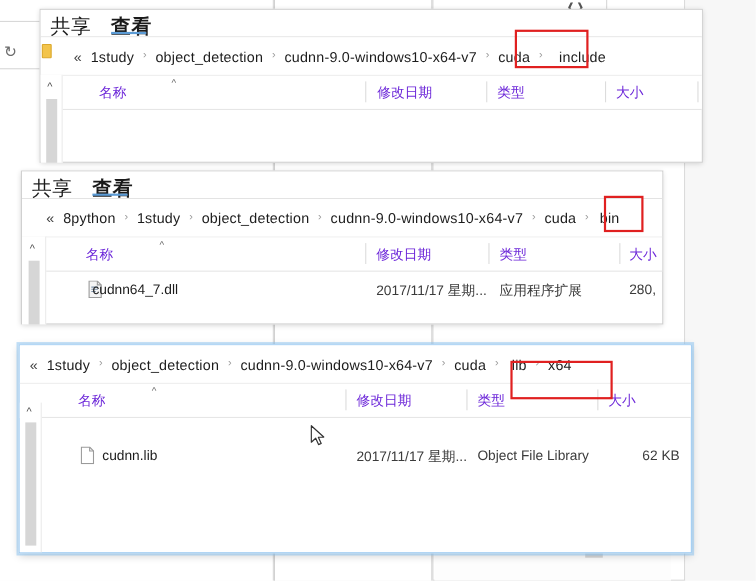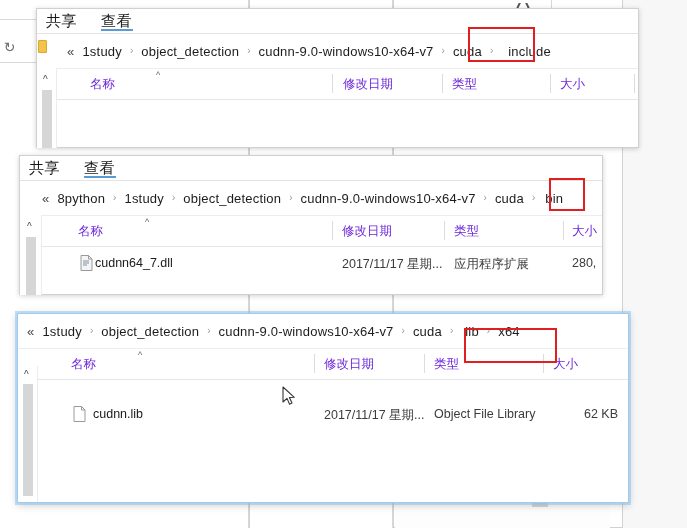--- a/index.html
+++ b/index.html
@@ -51,26 +51,26 @@
   .menubar {
     position: relative;
     height: 24px;
     background: #ffffff;
     border-bottom: 1px solid #e3e3e3;
     overflow: hidden;
   }
   .menu-item {
     position: absolute;
     top: 3px;
-    font-size: 15px;
+    font-size: 18px;
     color: #1a1a1a;
     letter-spacing: .5px;
     white-space: nowrap;
   }
-  .menu-item.selected { color: #1a1a1a; }
+  .menu-item.selected { color: #1a1a1a; font-weight: bold; }
   .menu-underline {
     position: absolute;
     height: 2px;
     background: #5b9bd5;
   }
 
   
   .addrbar {
     position: relative;
     height: 34px;
@@ -324,21 +324,21 @@
     <span class="navcaret" style="left:7px; top:6px;">^</span>
     <span class="vscroll" style="left:6px; top:22px; height:58px;"></span>
   </div>
 
   <div class="filerow" style="left:0; top:96px;">
     <svg class="ficon" style="left:60px;" viewBox="0 0 13 16">
       <path d="M1 0.5 h7.5 L12 4 v11.5 H1 Z" fill="#f4f4f4" stroke="#9a9a9a" stroke-width="1"></path>
       <path d="M8.5 0.5 V4 H12" fill="none" stroke="#9a9a9a" stroke-width="1"></path>
       <path d="M3 6 h6 M3 8 h6 M3 10 h4" stroke="#7f93aa" stroke-width="1"></path>
     </svg>
-    <span class="fname" style="left:75px;text-align:center;">cudnn64_7.dll</span>
+    <span class="fname" style="left:64px;text-align:center;">cudnn64_7.dll</span>
     <span class="fcell" style="left:322px;">2017/11/17 星期...</span>
     <span class="fcell" style="left:434px;">应用程序扩展</span>
     <span class="fcell" style="left:552px;">280,</span>
   </div>
 </div>
 
 <div class="redbox" style="left:549px; top:178px; width:36px; height:33px;"></div>
 
 <div class="win active" style="left:17px; top:313px; width:612px; height:190px;">
 

